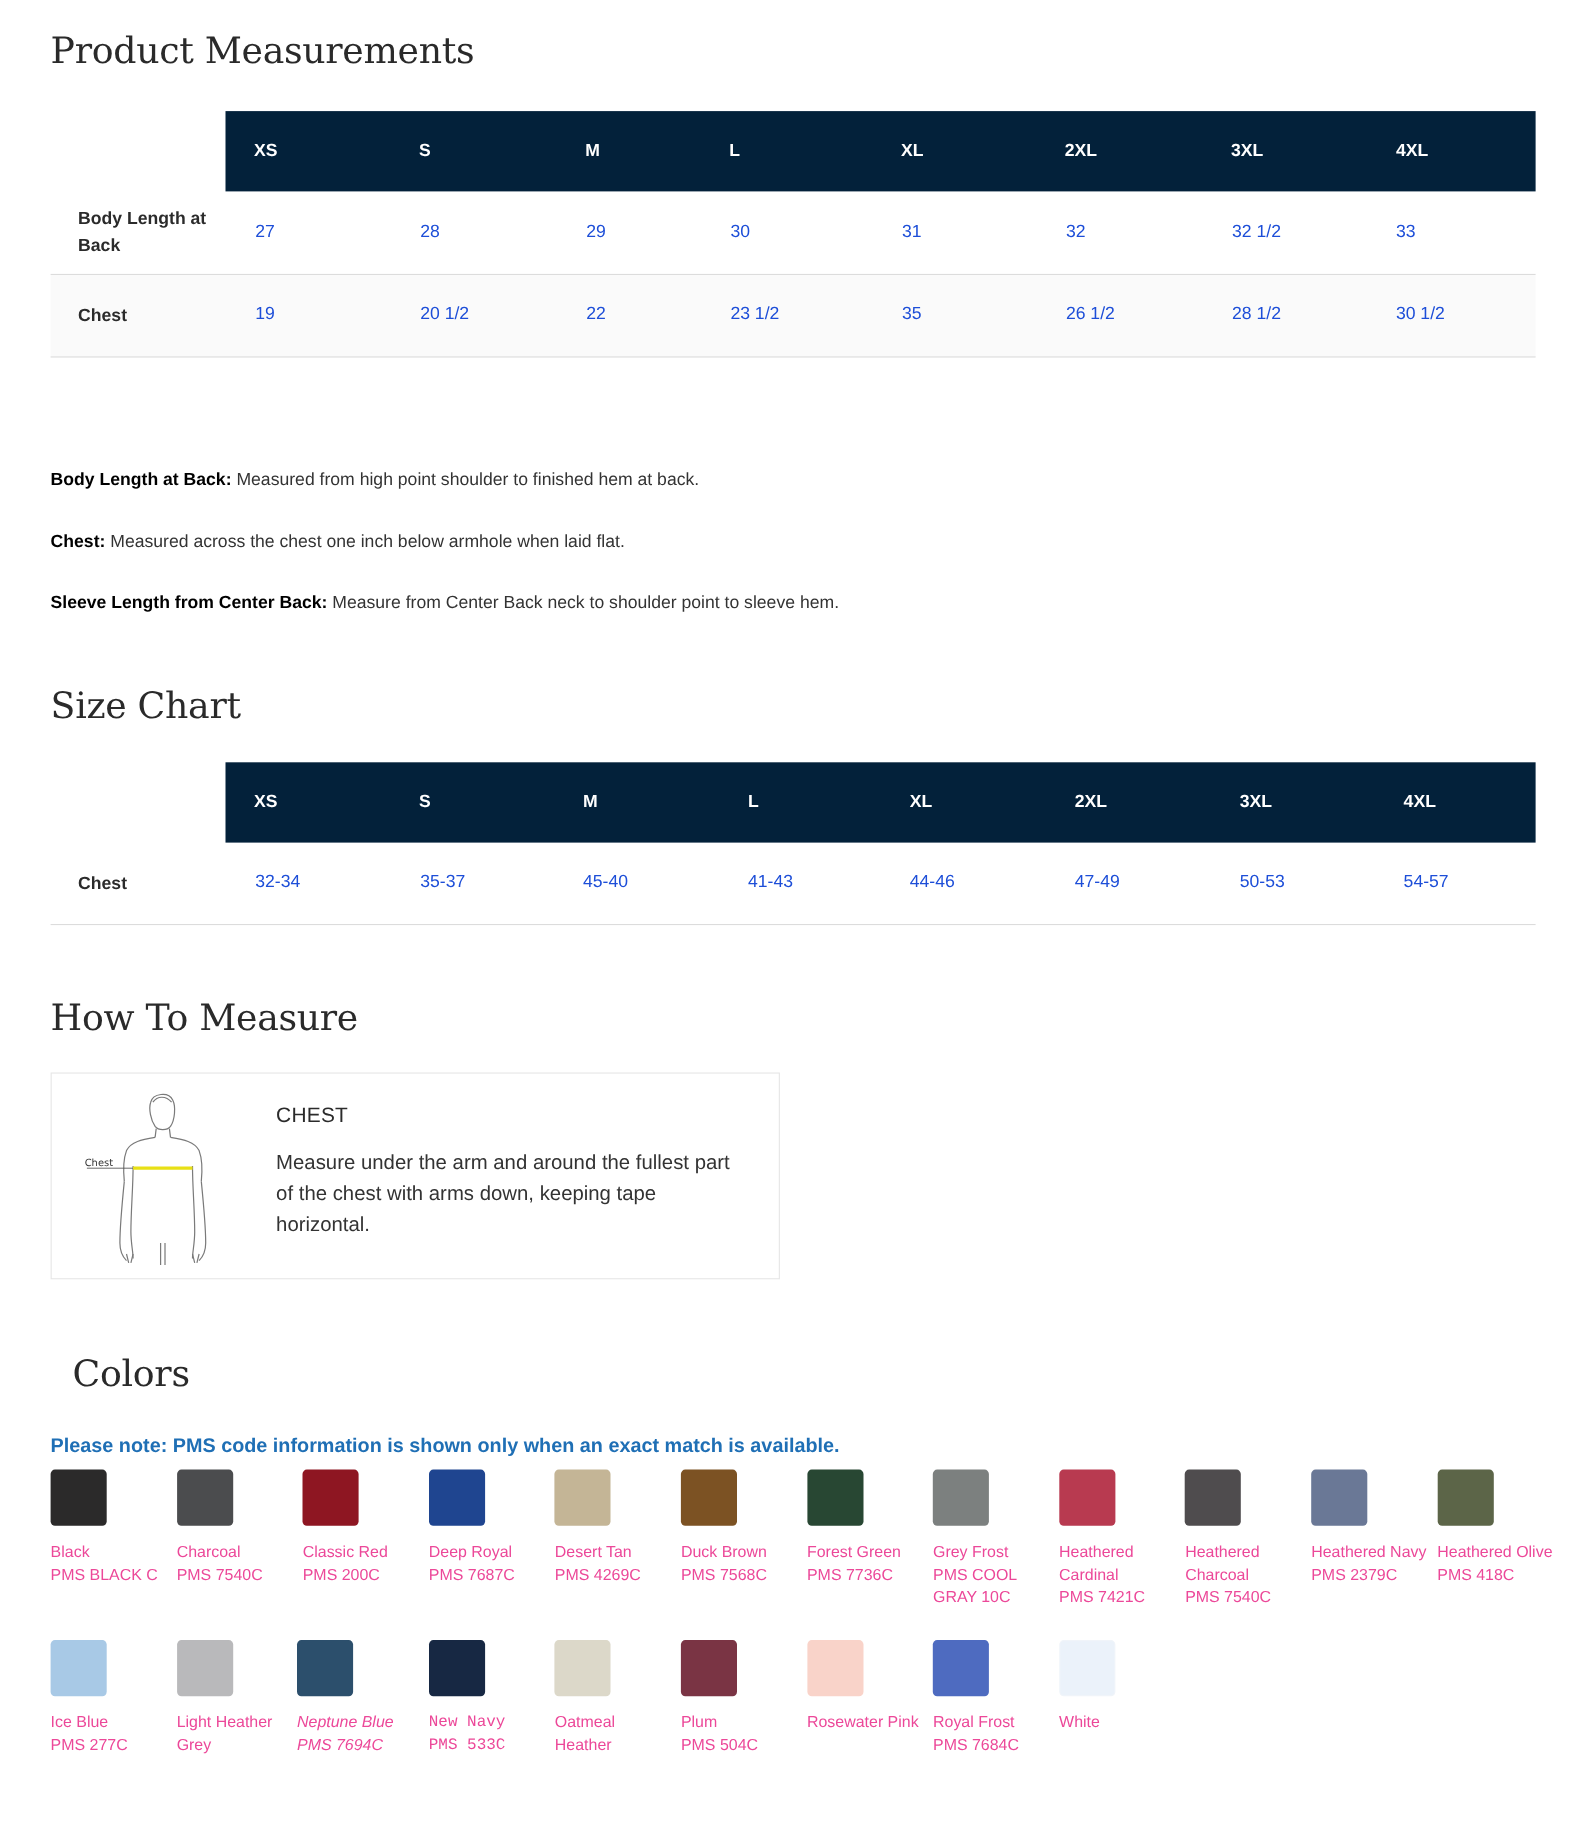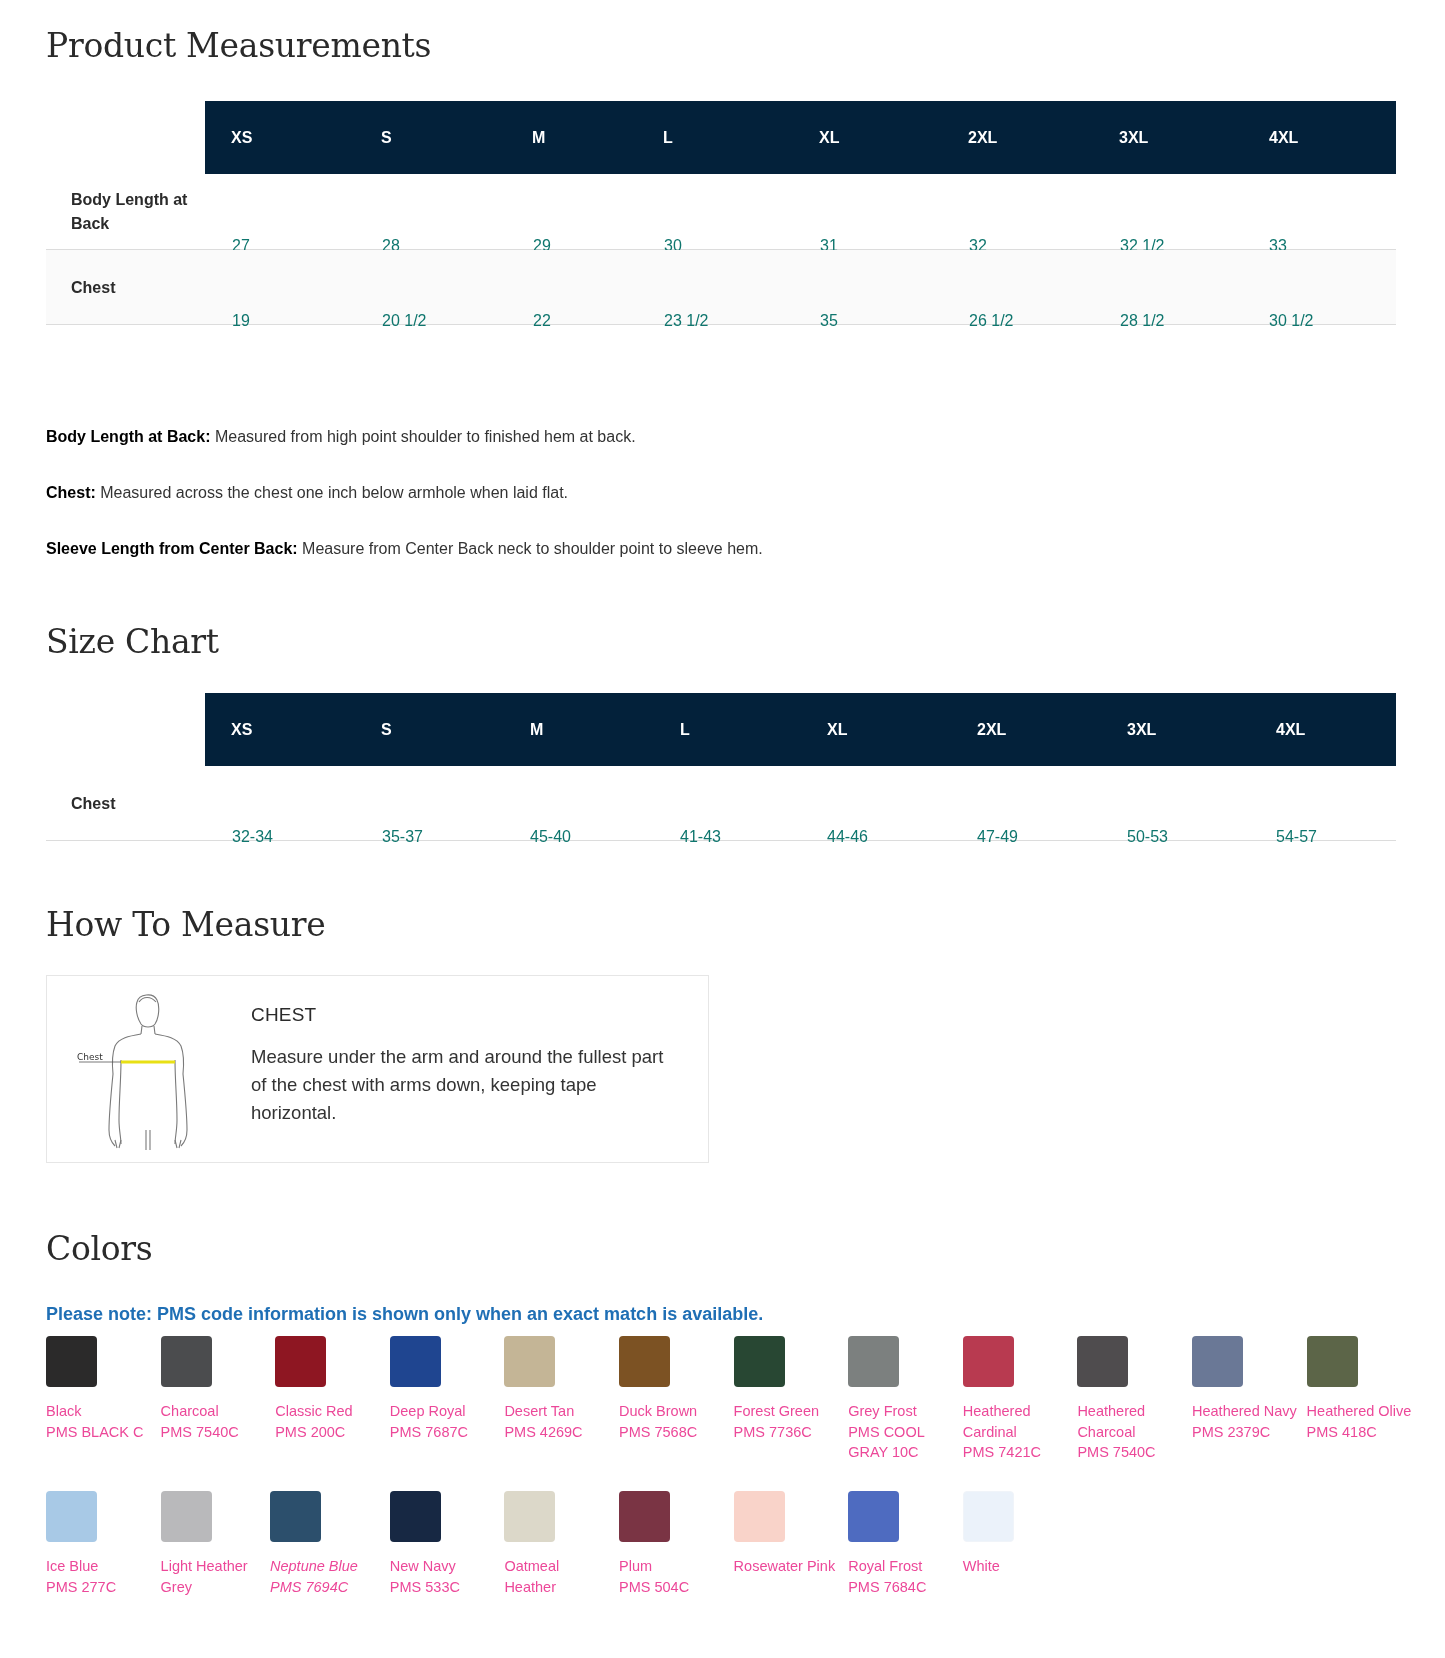--- a/index.html
+++ b/index.html
@@ -11,21 +11,21 @@
     font-size: 33px; font-weight: 400; color: #2a2a2a; letter-spacing: -0.3px;
     line-height: 40px; white-space: nowrap;
   }
   
   .tbl { position: absolute; left: 46px; width: 1350px; }
   .thead { position: absolute; left: 159px; right: 0; top: 0; height: 73px; background: #03213a; }
   .th { position: absolute; top: 0; height: 73px; line-height: 73px; color: #ffffff; font-weight: 700; font-size: 16px; white-space: nowrap; }
   .trow { position: absolute; left: 0; right: 0; border-bottom: 1.5px solid #dcdcdc; }
   .trow.alt { background: #fafafa; }
   .rlabel { position: absolute; left: 25px; width: 120px; font-weight: 700; font-size: 16px; line-height: 24px; color: #2b2b2b; }
-  .td { position: absolute; font-size: 16px; color: #0f766e; white-space: nowrap; margin-top: 35px; }
+  .td { position: absolute; font-size: 16px; color: #1d4ed8; white-space: nowrap; }
   .desc { position: absolute; left: 46px; font-size: 16px; color: #333333; white-space: nowrap; line-height: 22px; }
   .desc b { font-weight: 700; color: #000000; }
   
   .measure-box { position: absolute; left: 46px; top: 975px; width: 663px; height: 188px; border: 1px solid #e6e6e6; background: #fff; }
   .measure-img { position: absolute; left: 22px; top: 14px; width: 150px; height: 160px; }
   .measure-title { position: absolute; left: 204px; top: 28px; font-size: 19px; color: #2b2b2b; letter-spacing: 0.2px; }
   .measure-text { position: absolute; left: 204px; top: 67px; width: 420px; font-size: 18.5px; line-height: 28px; color: #333333; }
   
   .note { position: absolute; left: 46px; top: 1304px; font-size: 18px; font-weight: 700; color: #1f6fb5; white-space: nowrap; }
   .swatch-item { position: absolute; width: 110px; }
@@ -134,21 +134,21 @@
 
       <line x1="10" y1="72" x2="52" y2="72" stroke="#555" stroke-width="0.8"></line>
       <line x1="52" y1="72" x2="106" y2="72" stroke="#e8e015" stroke-width="3"></line>
       <text x="8" y="70" font-family="DejaVu Sans, sans-serif" font-size="9" fill="#333">Chest</text>
     </svg>
   </div>
   <div class="measure-title">CHEST</div>
   <p class="measure-text">Measure under the arm and around the fullest part of the chest with arms down, keeping tape horizontal.</p>
 </div>
 
-<h2 class="section-title" style="top:1229px;">Colors</h2>
+<h2 class="section-title" style="top:1229px;margin-left:20px;">Colors</h2>
 <p class="note">Please note: PMS code information is shown only when an exact match is available.</p>
 
 <div id="swatches">
     <div class="swatch-item" style="left: 46px; top: 1336px; position: absolute;">
       <div class="swatch" style="background: rgb(43, 42, 42);"></div>
       <div class="swatch-label">
         <div>Black</div>
         <div>PMS BLACK C</div>
       </div>
     </div>
@@ -243,21 +243,21 @@
         <div></div>
       </div>
     </div>
     <div class="swatch-item" style="left: 270px; top: 1491px; position: absolute; font-style: italic;">
       <div class="swatch" style="background: rgb(44, 79, 108);"></div>
       <div class="swatch-label">
         <div>Neptune Blue</div>
         <div>PMS 7694C</div>
       </div>
     </div>
-    <div class="swatch-item" style="left: 389.8px; top: 1491px; position: absolute;">
+    <div class="swatch-item" style="left: 389.8px; top: 1491px; position: absolute; font-family: Liberation Mono, monospace;">
       <div class="swatch" style="background: rgb(23, 40, 67);"></div>
       <div class="swatch-label">
         <div>New Navy</div>
         <div>PMS 533C</div>
       </div>
     </div>
     <div class="swatch-item" style="left: 504.4px; top: 1491px; position: absolute;">
       <div class="swatch" style="background: rgb(220, 216, 201);"></div>
       <div class="swatch-label">
         <div>Oatmeal Heather</div>

